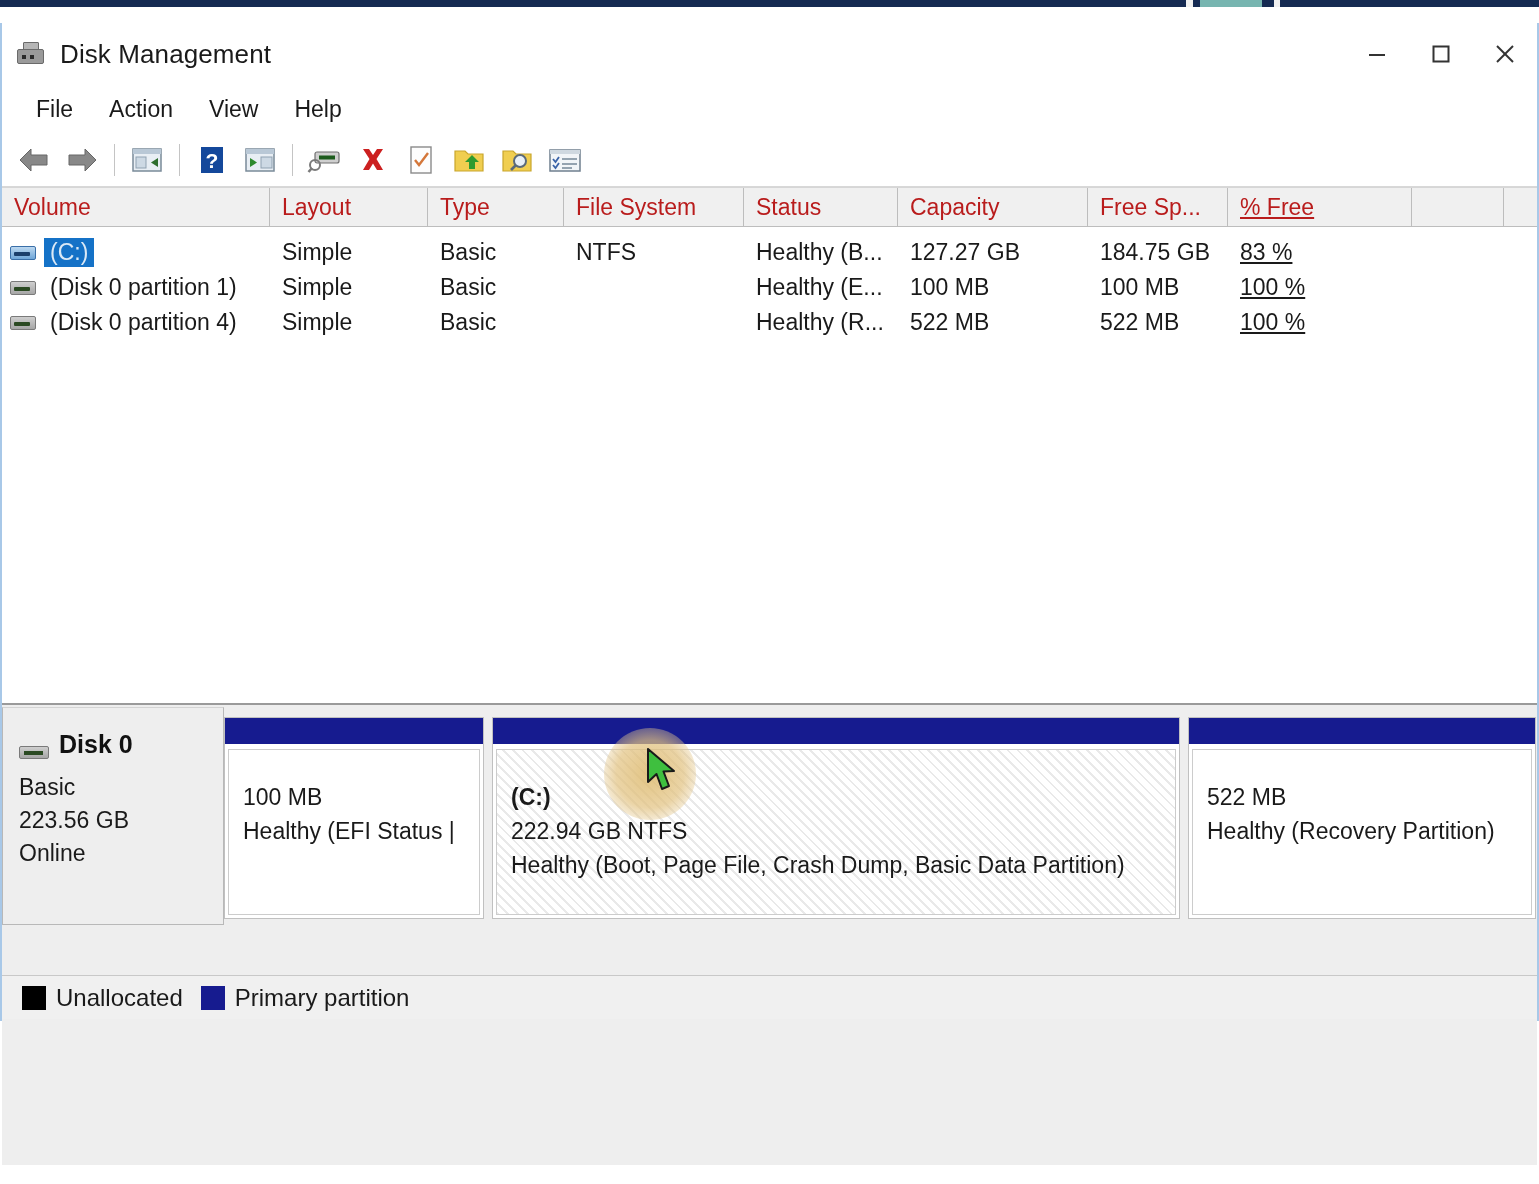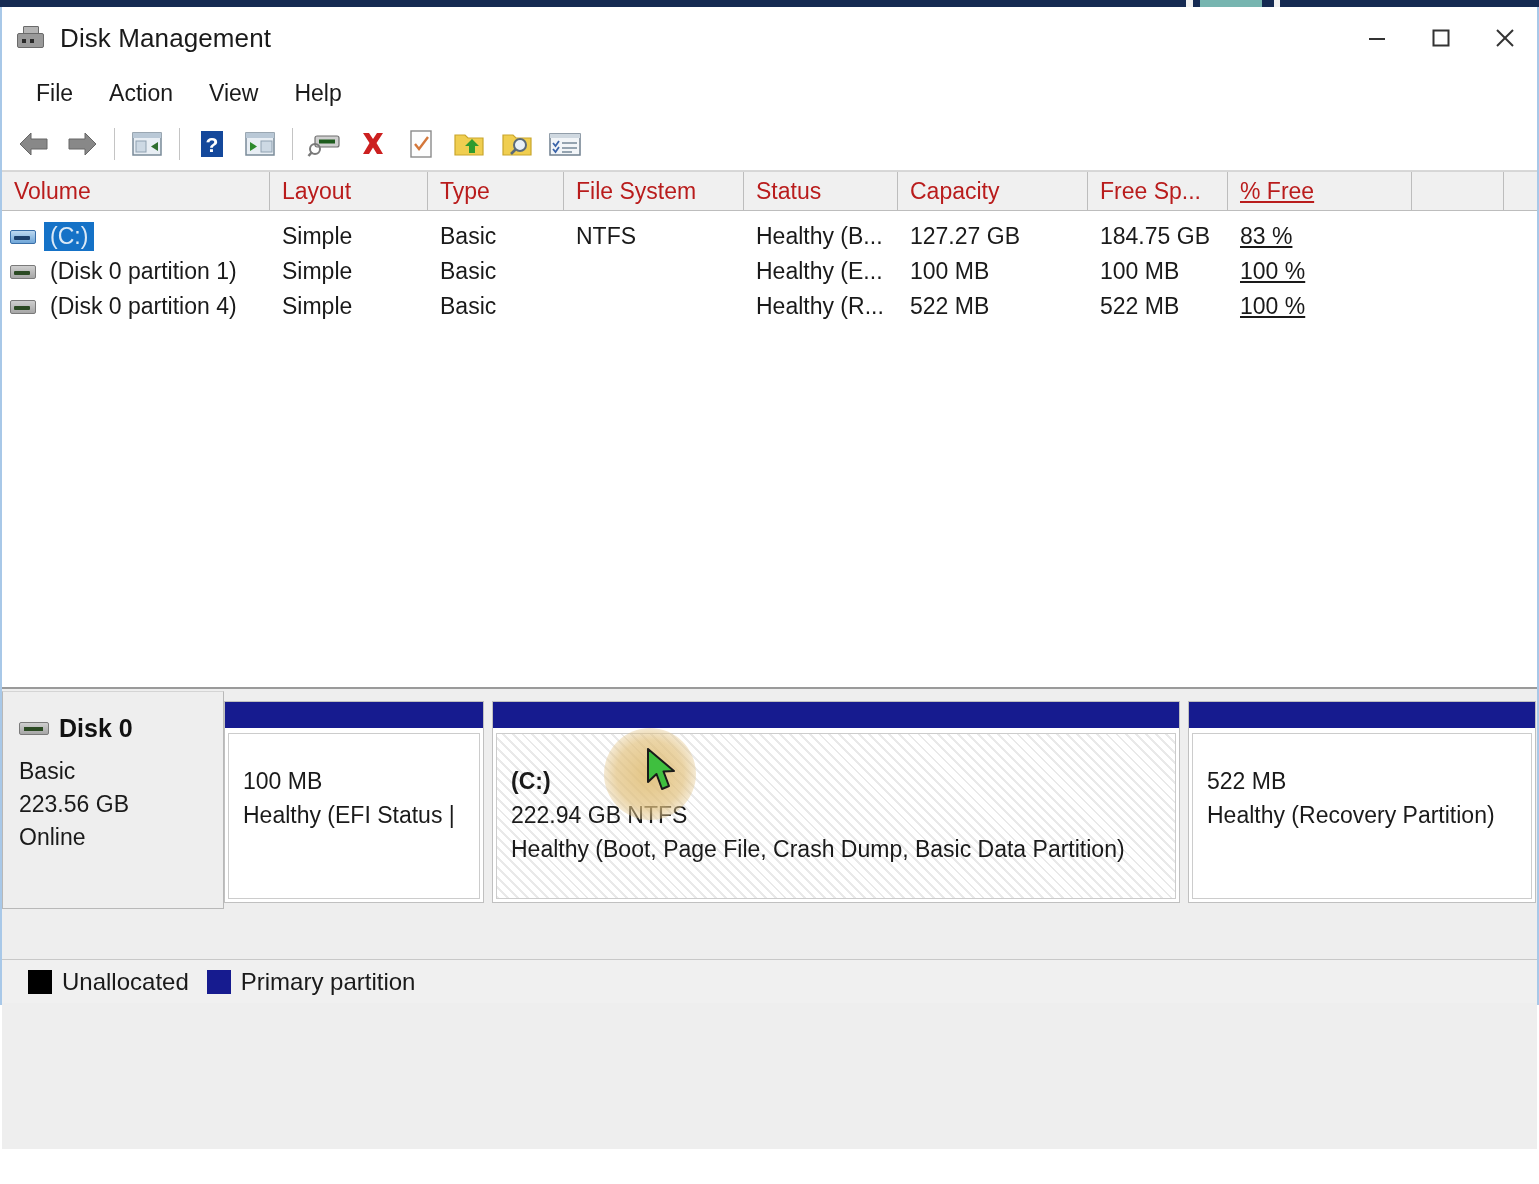--- a/index.html
+++ b/index.html
@@ -40,21 +40,21 @@
     background: #f0f0f0;
   }
   .bg-strip-gap2 {
     position: absolute; top: 0; left: 1274px; width: 6px; height: 7px;
     background: #f0f0f0;
   }
 
   
   .window {
     position: absolute;
-    top: 7px; left: 0;
+    top: 23px; left: 0;
     width: 1539px;
     height: 998px;
     background: #ffffff;
     border-left: 2px solid #a8c8e8;
     border-right: 2px solid #a8c8e8;
     border-bottom: 2px solid #a8c8e8;
   }
 
   
   .titlebar {
@@ -260,21 +260,21 @@
     width: 222px;
     height: 218px;
     background: #eeeeee;
     border: 1px solid #b8b8b8;
     border-top: 1px solid #d4d4d4;
     padding: 22px 0 0 16px;
     flex: none;
   }
   .disk-title-line {
     display: flex;
-    align-items: center;
+    align-items: flex-end;
     margin-bottom: 12px;
   }
   .disk-ico {
     width: 30px; height: 13px;
     background: linear-gradient(#cfcfcf, #a6a6a6);
     border: 1px solid #7a7a7a;
     border-radius: 2px;
     position: relative;
     flex: none;
     margin-right: 10px;
@@ -380,21 +380,21 @@
   .legend {
     position: absolute;
     left: 0;
     bottom: 0;
     width: 1535px;
     height: 44px;
     background: #f0f0f0;
     border-top: 1px solid #c8c8c8;
     display: flex;
     align-items: center;
-    padding-left: 26px;
+    padding-left: 20px;
   }
   .legend-item {
     display: flex;
     align-items: center;
     margin-right: 18px;
   }
   .legend-swatch {
     width: 24px; height: 24px;
     flex: none;
     margin-right: 10px;

